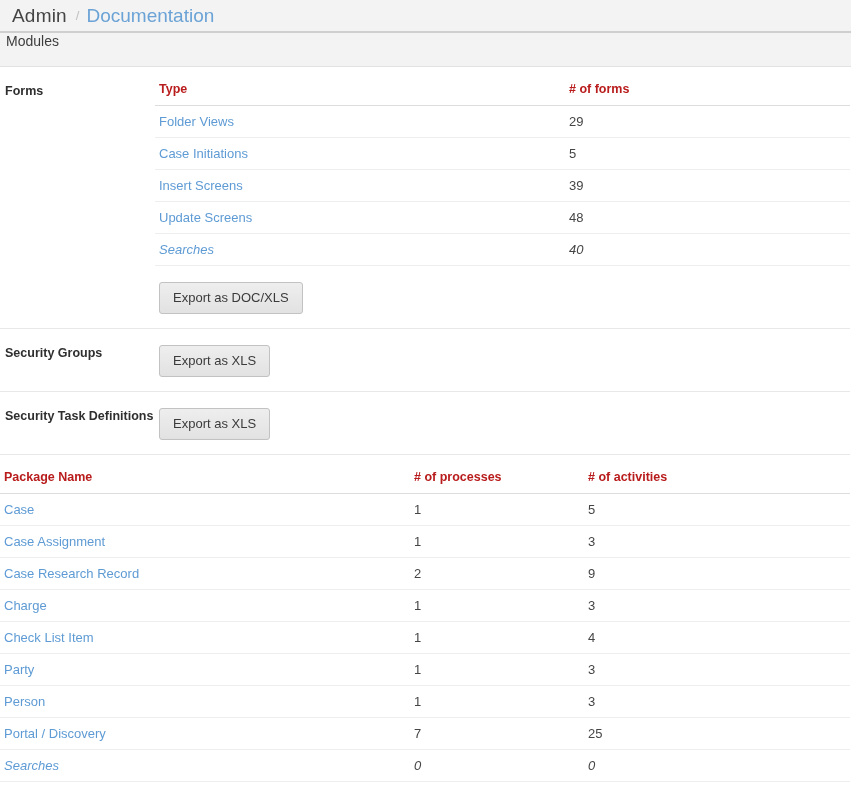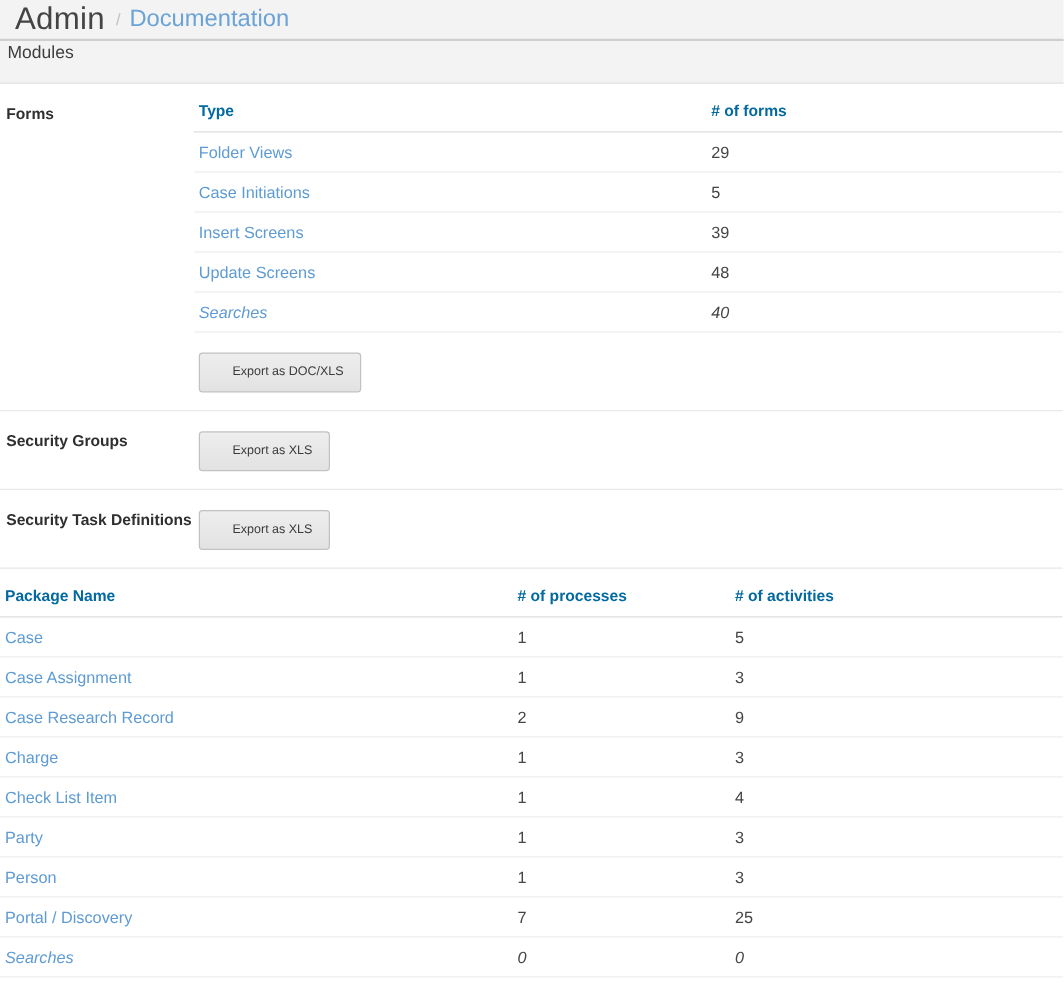--- a/index.html
+++ b/index.html
@@ -20,21 +20,21 @@
   .breadcrumb-bar {
     height: 33px;
     background: #f3f3f3;
     border-bottom: 2px solid #cfcfcf;
     display: flex;
     align-items: center;
     padding-left: 12px;
     box-sizing: border-box;
   }
   .crumb-root {
-    font-size: 25px;
+    font-size: 19px;
     color: #444444;
     letter-spacing: .2px;
   }
   .crumb-sep {
     color: #c0c0c0;
     font-size: 13px;
     margin: 0 7px 0 9px;
   }
   .crumb-link {
     color: #6ba3d6;
@@ -95,21 +95,21 @@
   
   table.data {
     width: 100%;
     border-collapse: collapse;
     table-layout: fixed;
   }
   table.data th {
     text-align: left;
     font-weight: bold;
     font-size: 12.5px;
-    color: #0369a1;
+    color: #b91c1c;
     padding: 1px 0 9px 4px;
     border-bottom: 1px solid #dddddd;
   }
   table.data td {
     text-align: left;
     font-size: 13px;
     color: #454545;
     padding: 8px 0 8px 4px;
     border-bottom: 1px solid #eeeeee;
   }
@@ -132,23 +132,23 @@
   .col-act-wf  { width: auto; }
 
   
   .btn {
     display: inline-block;
     background: #e8e8e8;
     background-image: linear-gradient(to bottom, #eeeeee, #e2e2e2);
     border: 1px solid #c2c2c2;
     border-radius: 3px;
     color: #3b3b3b;
-    font-size: 10px;
+    font-size: 13px;
     font-family: "Liberation Sans", sans-serif;
-    padding: 7px 13px 8px 26px;
+    padding: 7px 13px 8px 13px;
     margin: 16px 0 0 4px;
     cursor: pointer;
     line-height: 15px;
   }
   .btn.tight {
     margin-top: 2px;
   }
 </style>
 </head>
 <body>

